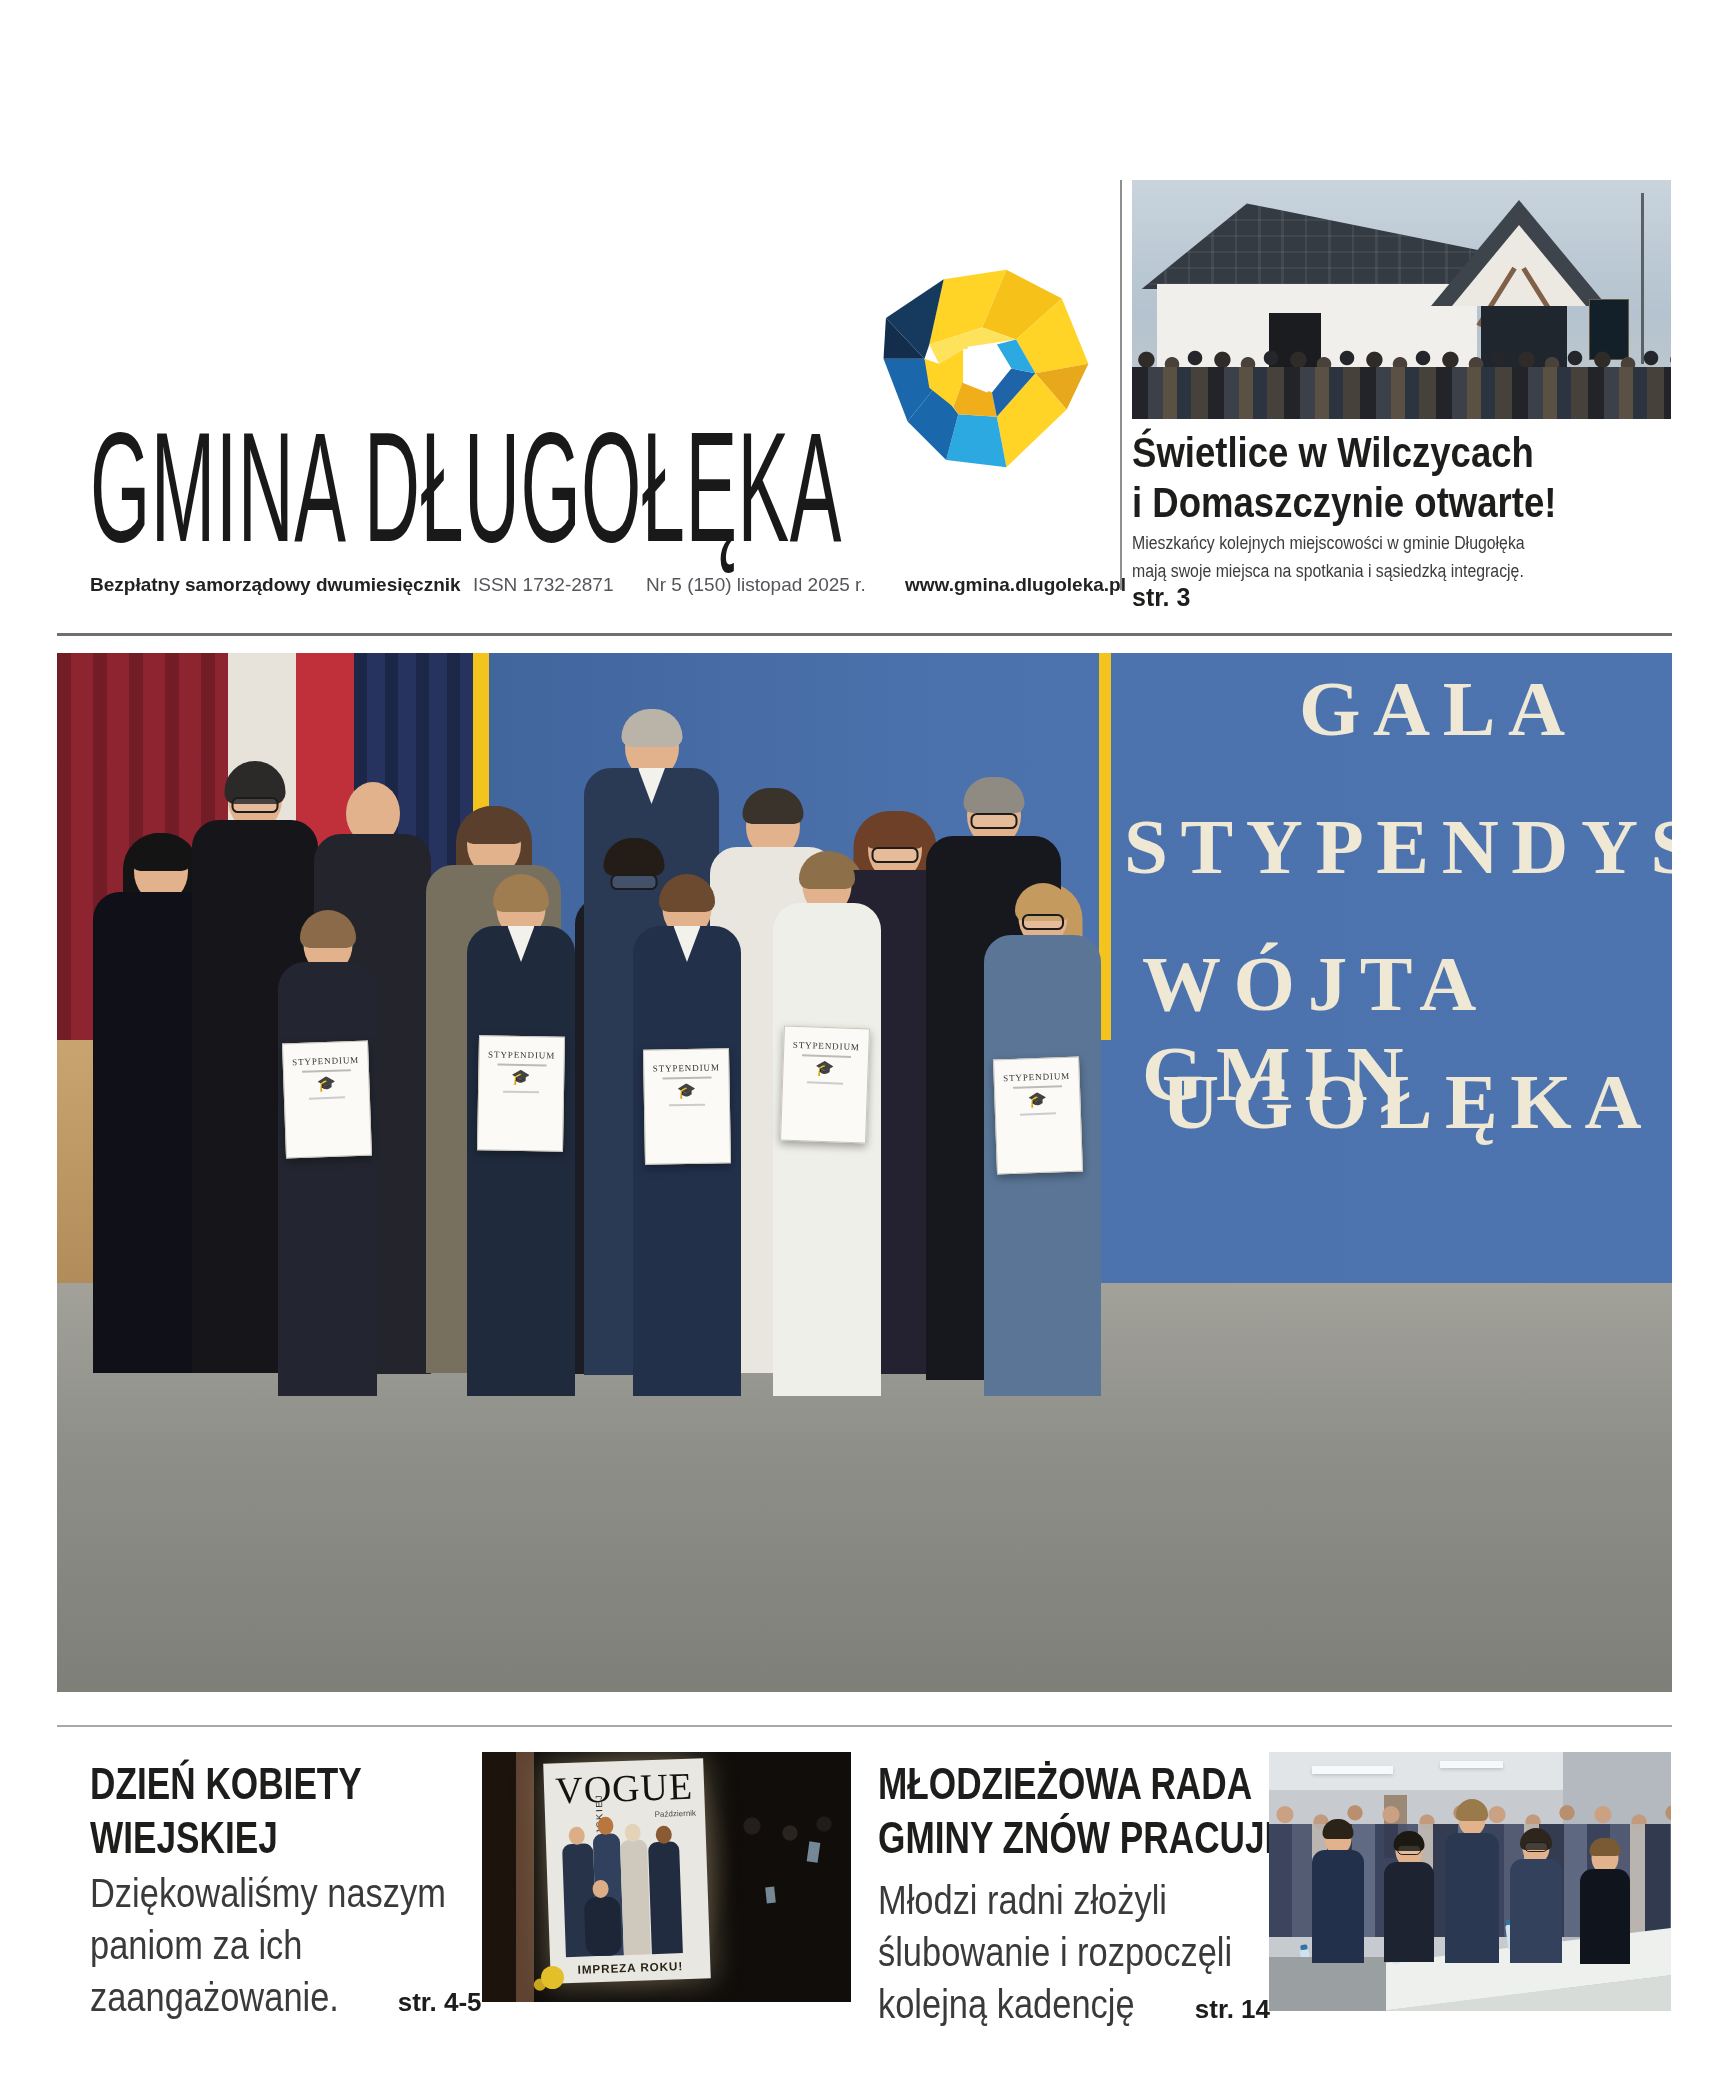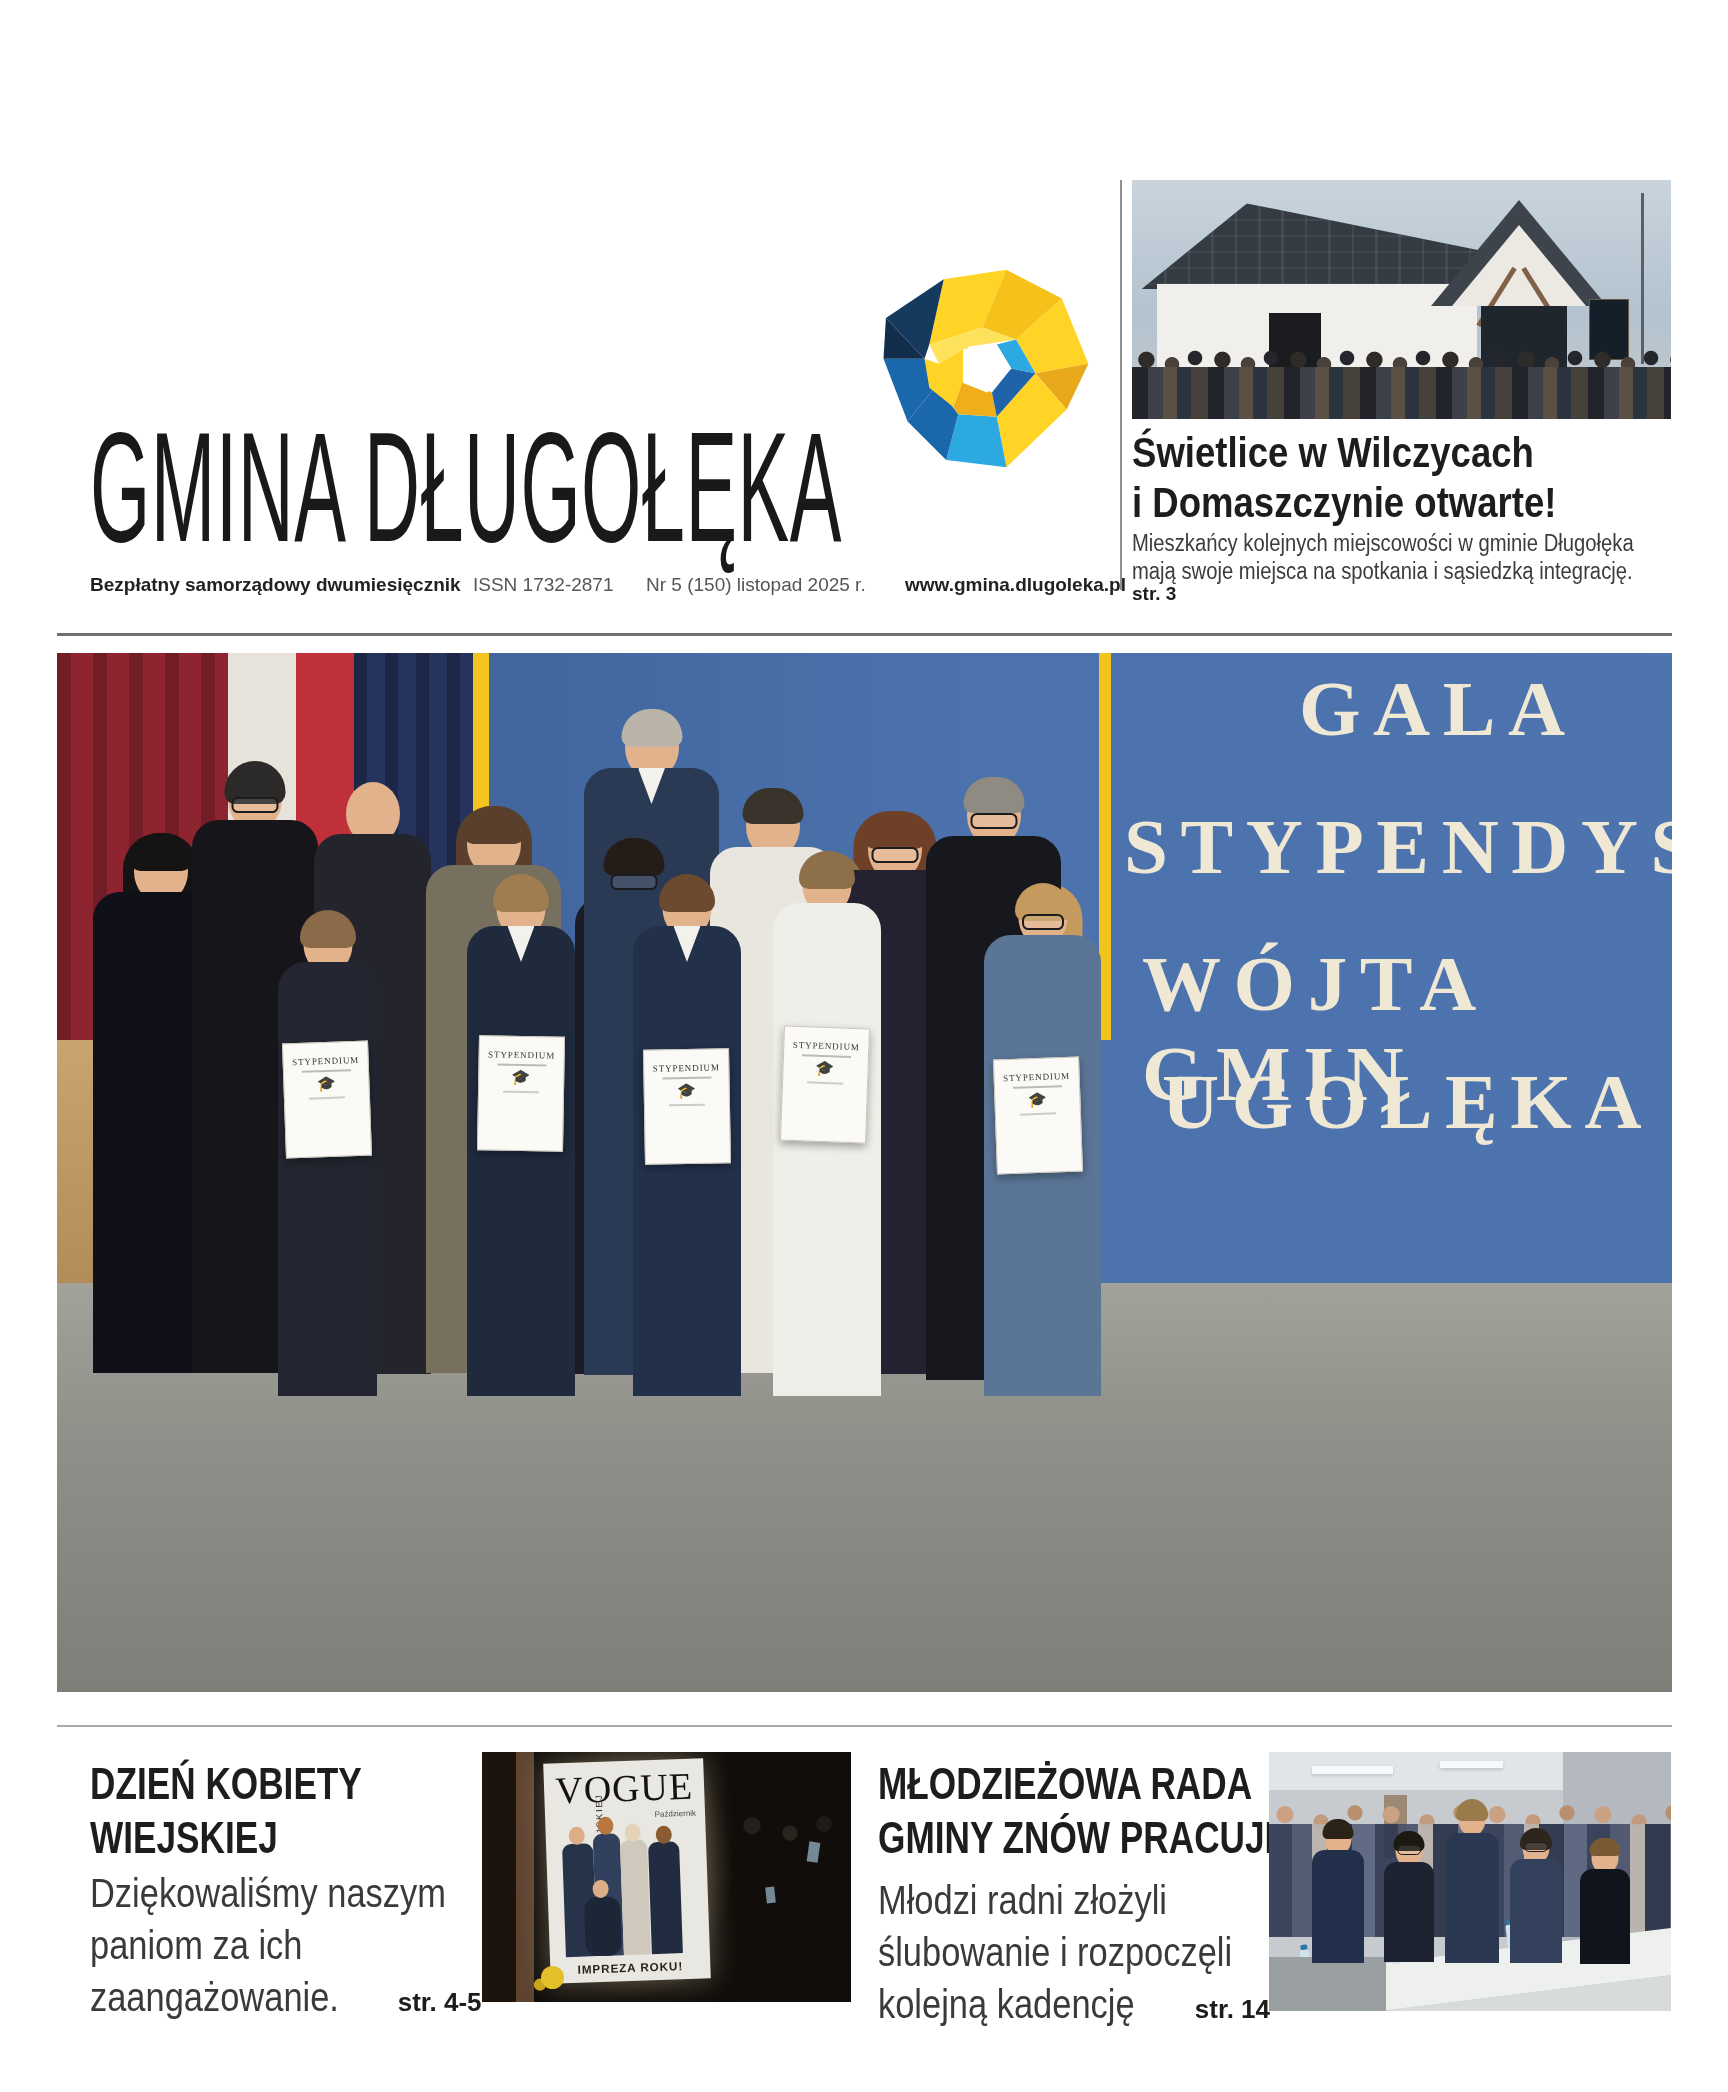--- a/index.html
+++ b/index.html
@@ -51,22 +51,22 @@
   .bld-mast{position:absolute;left:509px;top:12.6px;width:2.7px;height:171px;background:#596066;}
   .crowdband{position:absolute;left:0;right:0;bottom:0;height:70px;
      background:
        radial-gradient(circle 8px at 14.4px 10.8px,#2f2b28 7.7px,transparent 8.6px),
        radial-gradient(circle 7.2px at 40px 15.3px,#4a423a 6.8px,transparent 7.7px),
        radial-gradient(circle 7.2px at 63px 9px,#24262c 6.8px,transparent 7.7px);
      background-size:76px 100%;}
   .crowdband::after{content:"";position:absolute;left:0;right:0;top:18px;bottom:0;
      background:repeating-linear-gradient(90deg,#23242a 0 16px,#3c4049 16px 31px,#5a5044 31px 45px,#2c3440 45px 59px,#46413b 59px 76px);}
   #tr-head{position:absolute;left:1132px;top:427px;font-size:43px;font-weight:bold;line-height:50px;color:#1d1d1b;}
-  #tr-body{position:absolute;left:1132px;top:529px;font-size:23px;line-height:28px;color:#3c3c3c;}
-  #tr-ref{position:absolute;left:1132px;top:583px;font-size:19px;font-weight:bold;color:#1d1d1b;}
+  #tr-body{position:absolute;left:1132px;top:529px;font-size:18px;line-height:28px;color:#3c3c3c;}
+  #tr-ref{position:absolute;left:1132px;top:583px;font-size:25px;font-weight:bold;color:#1d1d1b;}
 
   #rule-top{position:absolute;left:57px;top:633px;width:1615px;height:2.7px;background:#6f6f6f;}
   #rule-bottom{position:absolute;left:57px;top:1725px;width:1615px;height:1.8px;background:#a9a9a9;}
 
   
   #gala{position:absolute;left:57px;top:653px;width:1615px;height:1039px;overflow:hidden;background:#46699f;}
   .g-board{position:absolute;left:423px;top:0;right:0;bottom:0;background:linear-gradient(90deg,#41659d,#4c72ad 40%,#4e74af);}
   .g-curtain{position:absolute;left:297px;top:0;width:126px;height:100%;background:#26335f;}
   .g-curtain::after{content:"";position:absolute;inset:0;background:repeating-linear-gradient(90deg,rgba(0,0,0,.25) 0 12.6px,transparent 12.6px 31px);}
   .g-red1{position:absolute;left:0;top:0;width:171px;height:100%;background:#8e2430;}

